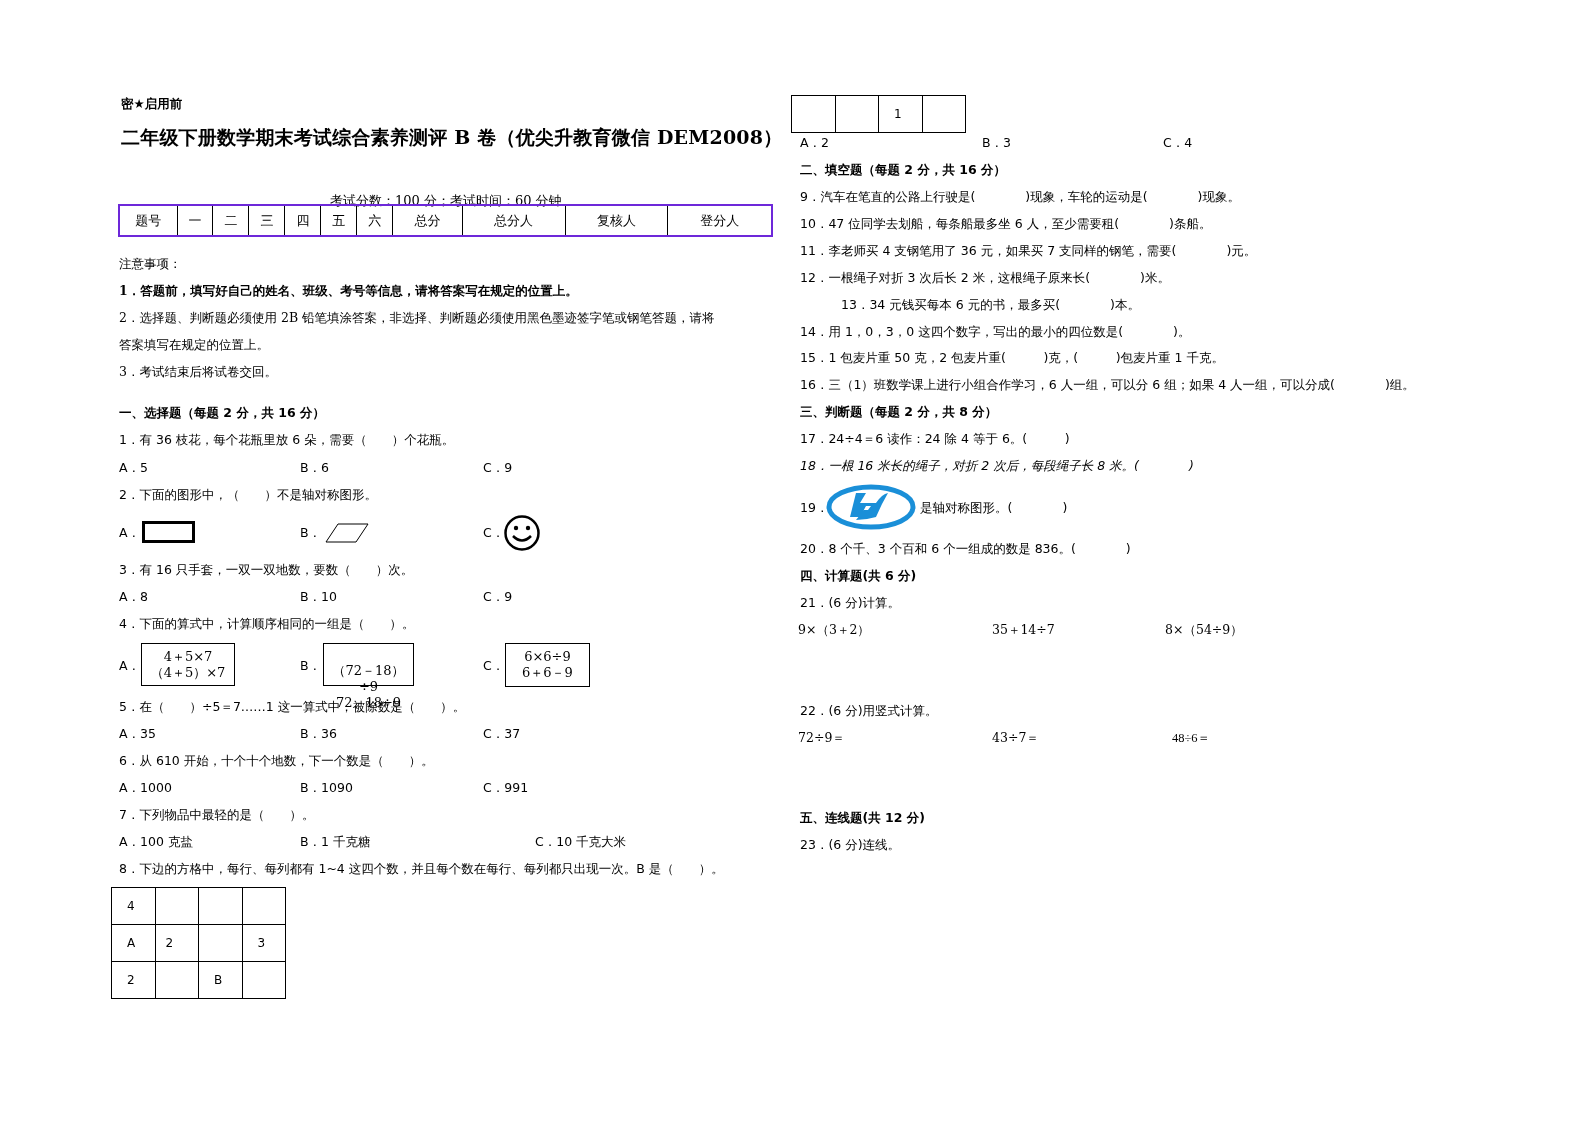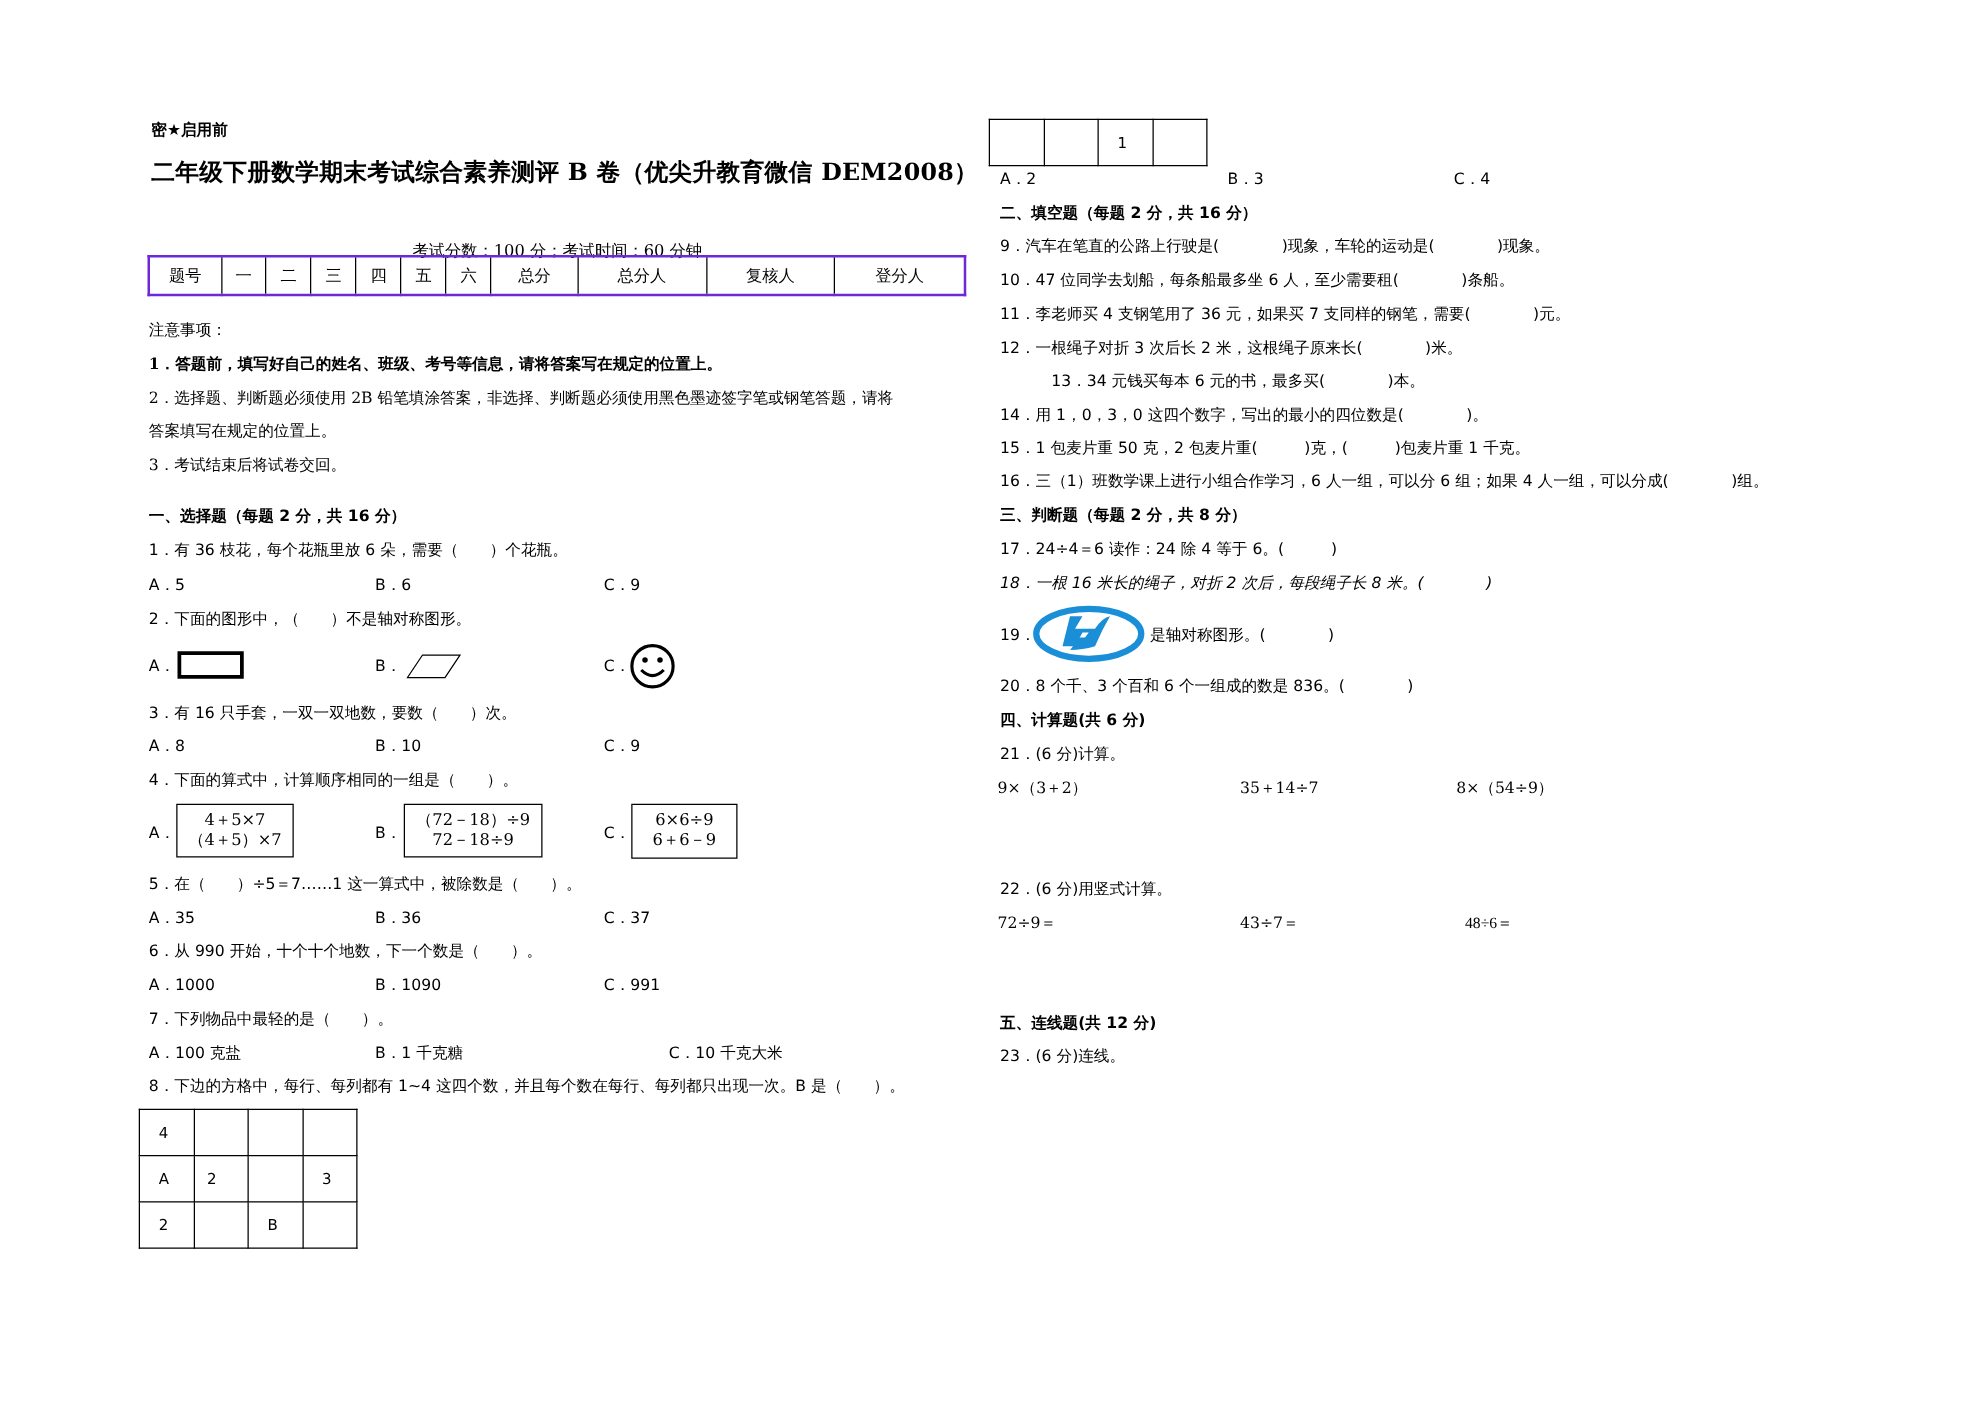--- a/index.html
+++ b/index.html
@@ -77,36 +77,36 @@
 <div class="abs t" style="left:300px;top:589px;">B．10</div>
 <div class="abs t" style="left:483px;top:589px;">C．9</div>
 
 <div class="abs t" style="left:119px;top:616px;">4．下面的算式中，计算顺序相同的一组是（　　）。</div>
 <div class="abs t" style="left:119px;top:658px;">A．</div>
 <div class="box" style="left:141px;top:643px;width:94px;height:43px;padding-top:5px;">
   <div class="line">4＋5×7</div>
   <div class="line">（4＋5）×7</div>
 </div>
 <div class="abs t" style="left:300px;top:658px;">B．</div>
-<div class="box" style="left:323px;top:643px;width:111px;height:43px;padding-top:5px;">
+<div class="box" style="left:323px;top:643px;width:91px;height:43px;padding-top:19px;">
   <div class="line">（72－18）÷9</div>
   <div class="line">72－18÷9</div>
 </div>
 <div class="abs t" style="left:483px;top:658px;">C．</div>
 <div class="box" style="left:505px;top:643px;width:85px;height:44px;padding-top:5px;">
   <div class="line">6×6÷9</div>
   <div class="line">6＋6－9</div>
 </div>
 
 <div class="abs t" style="left:119px;top:699px;">5．在（　　）÷5＝7……1 这一算式中，被除数是（　　）。</div>
 <div class="abs t" style="left:119px;top:726px;">A．35</div>
 <div class="abs t" style="left:300px;top:726px;">B．36</div>
 <div class="abs t" style="left:483px;top:726px;">C．37</div>
 
-<div class="abs t" style="left:119px;top:753px;">6．从 990 开始，十个十个地数，下一个数是（　　）。</div>
+<div class="abs t" style="left:119px;top:753px;">6．从 610 开始，十个十个地数，下一个数是（　　）。</div>
 <div class="abs t" style="left:119px;top:780px;">A．1000</div>
 <div class="abs t" style="left:300px;top:780px;">B．1090</div>
 <div class="abs t" style="left:483px;top:780px;">C．991</div>
 
 <div class="abs t" style="left:119px;top:807px;">7．下列物品中最轻的是（　　）。</div>
 <div class="abs t" style="left:119px;top:834px;">A．100 克盐</div>
 <div class="abs t" style="left:300px;top:834px;">B．1 千克糖</div>
 <div class="abs t" style="left:535px;top:834px;">C．10 千克大米</div>
 
 <div class="abs t" style="left:119px;top:861px;">8．下边的方格中，每行、每列都有 1~4 这四个数，并且每个数在每行、每列都只出现一次。B 是（　　）。</div>

